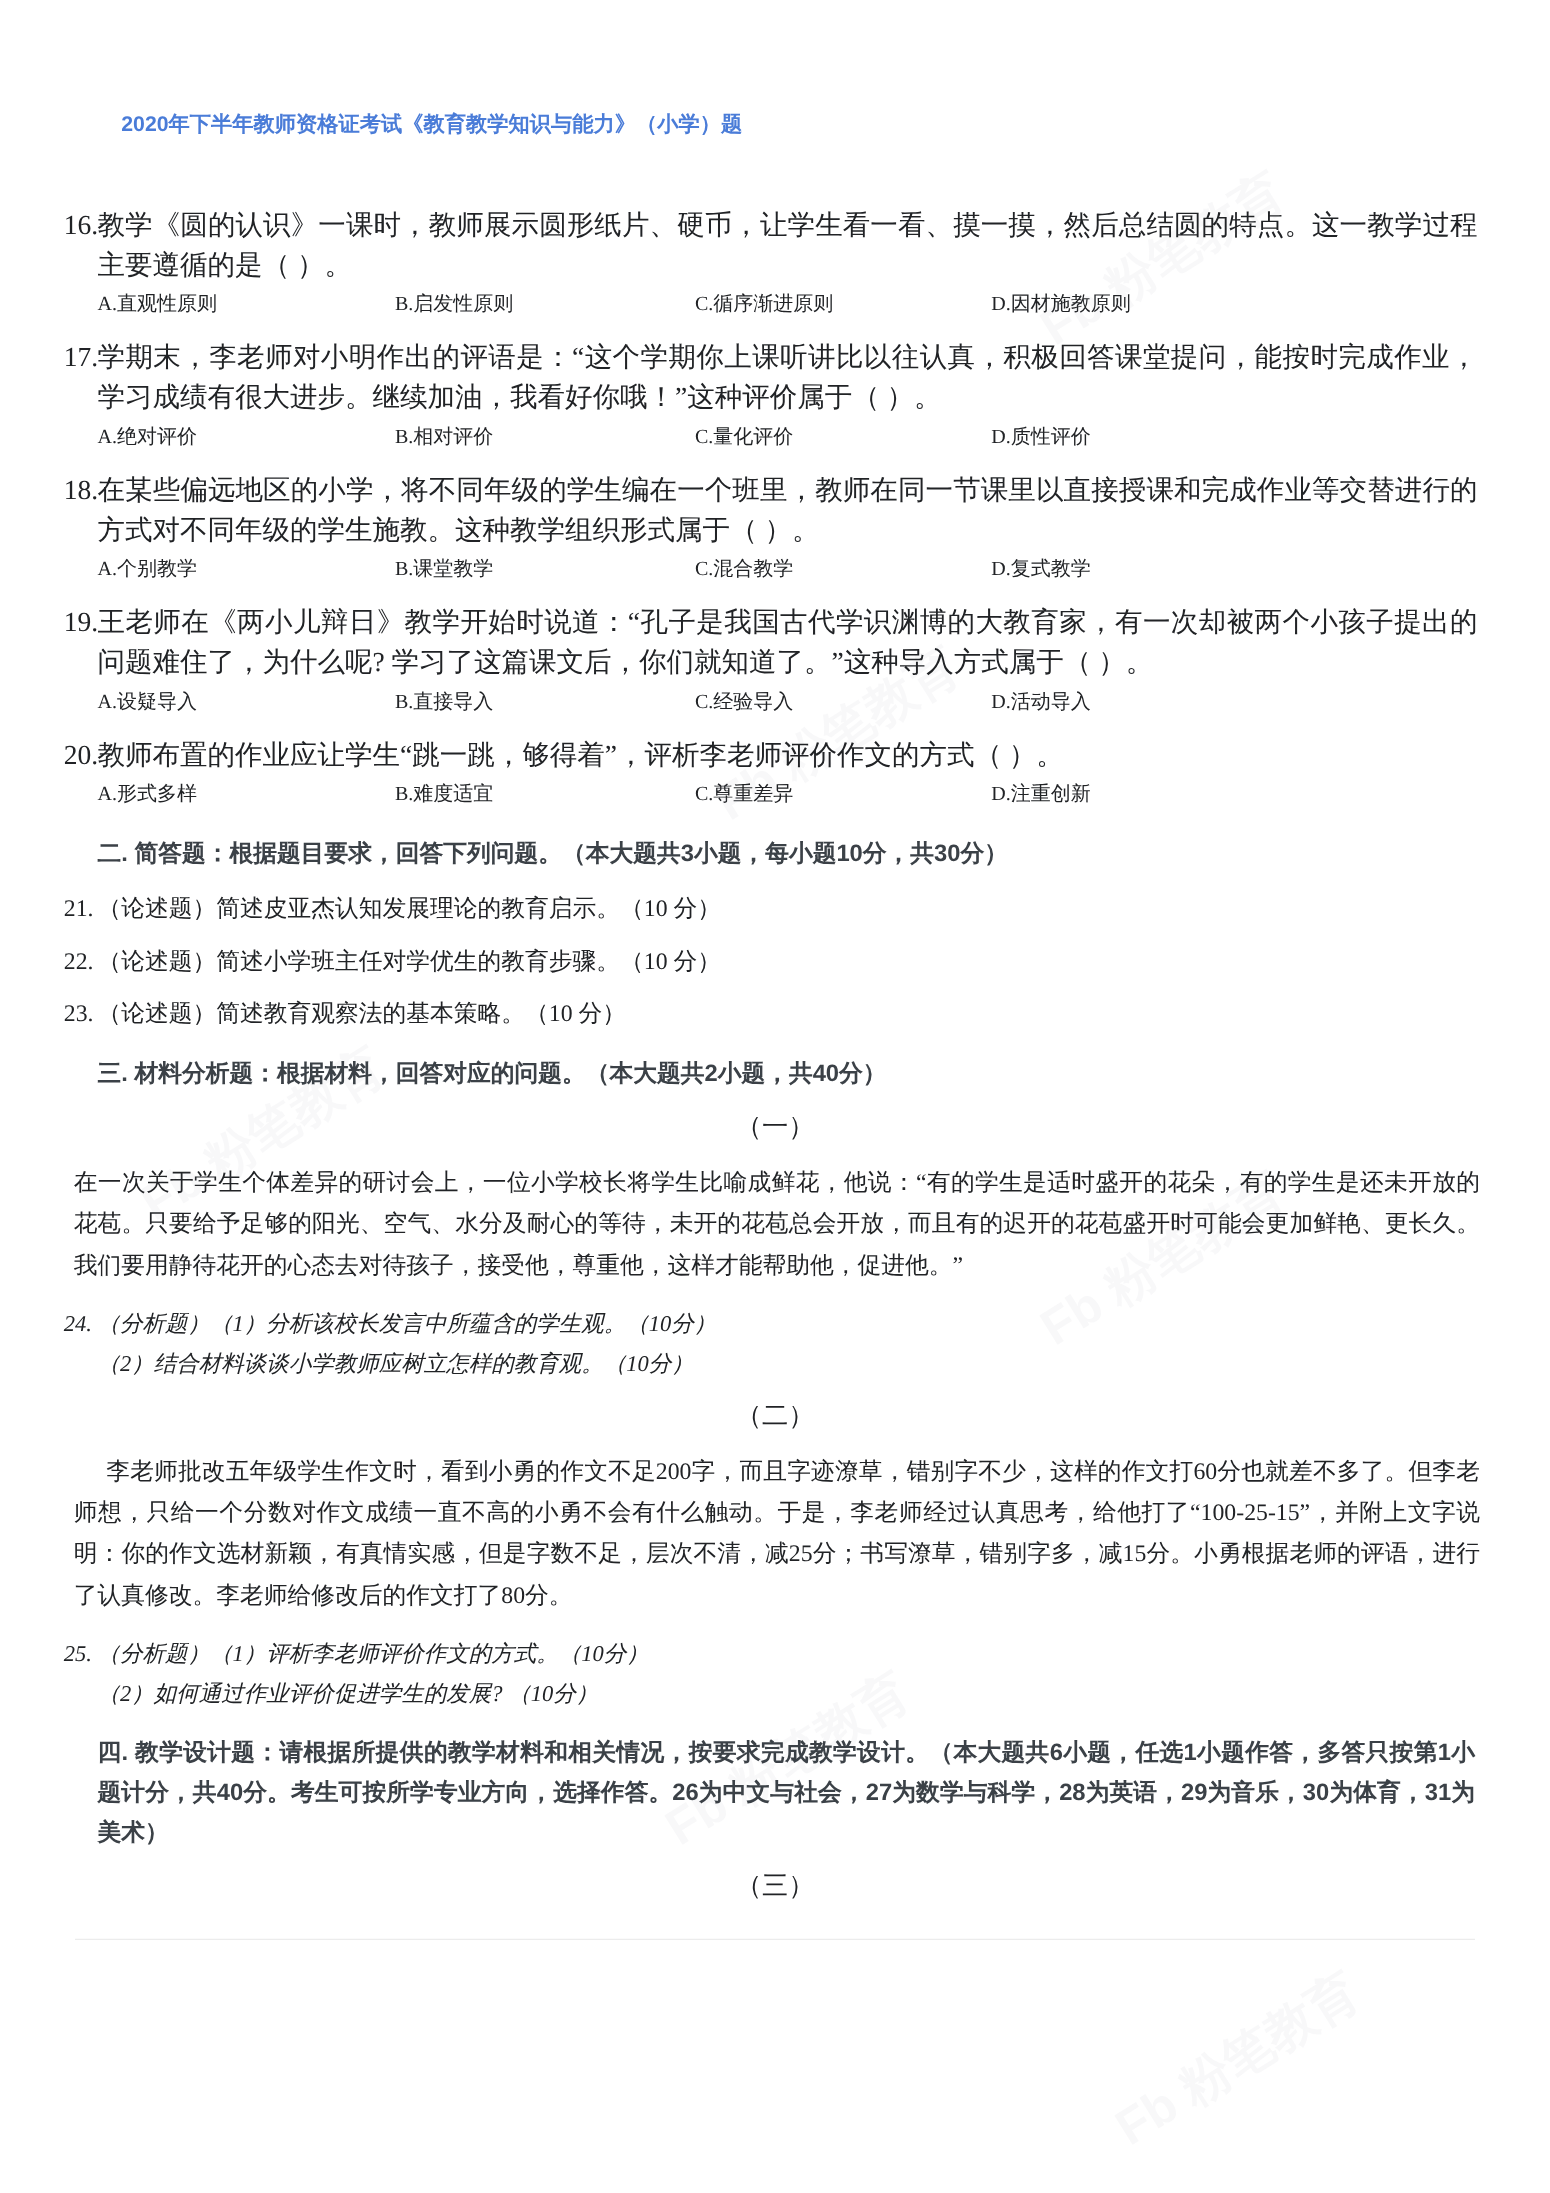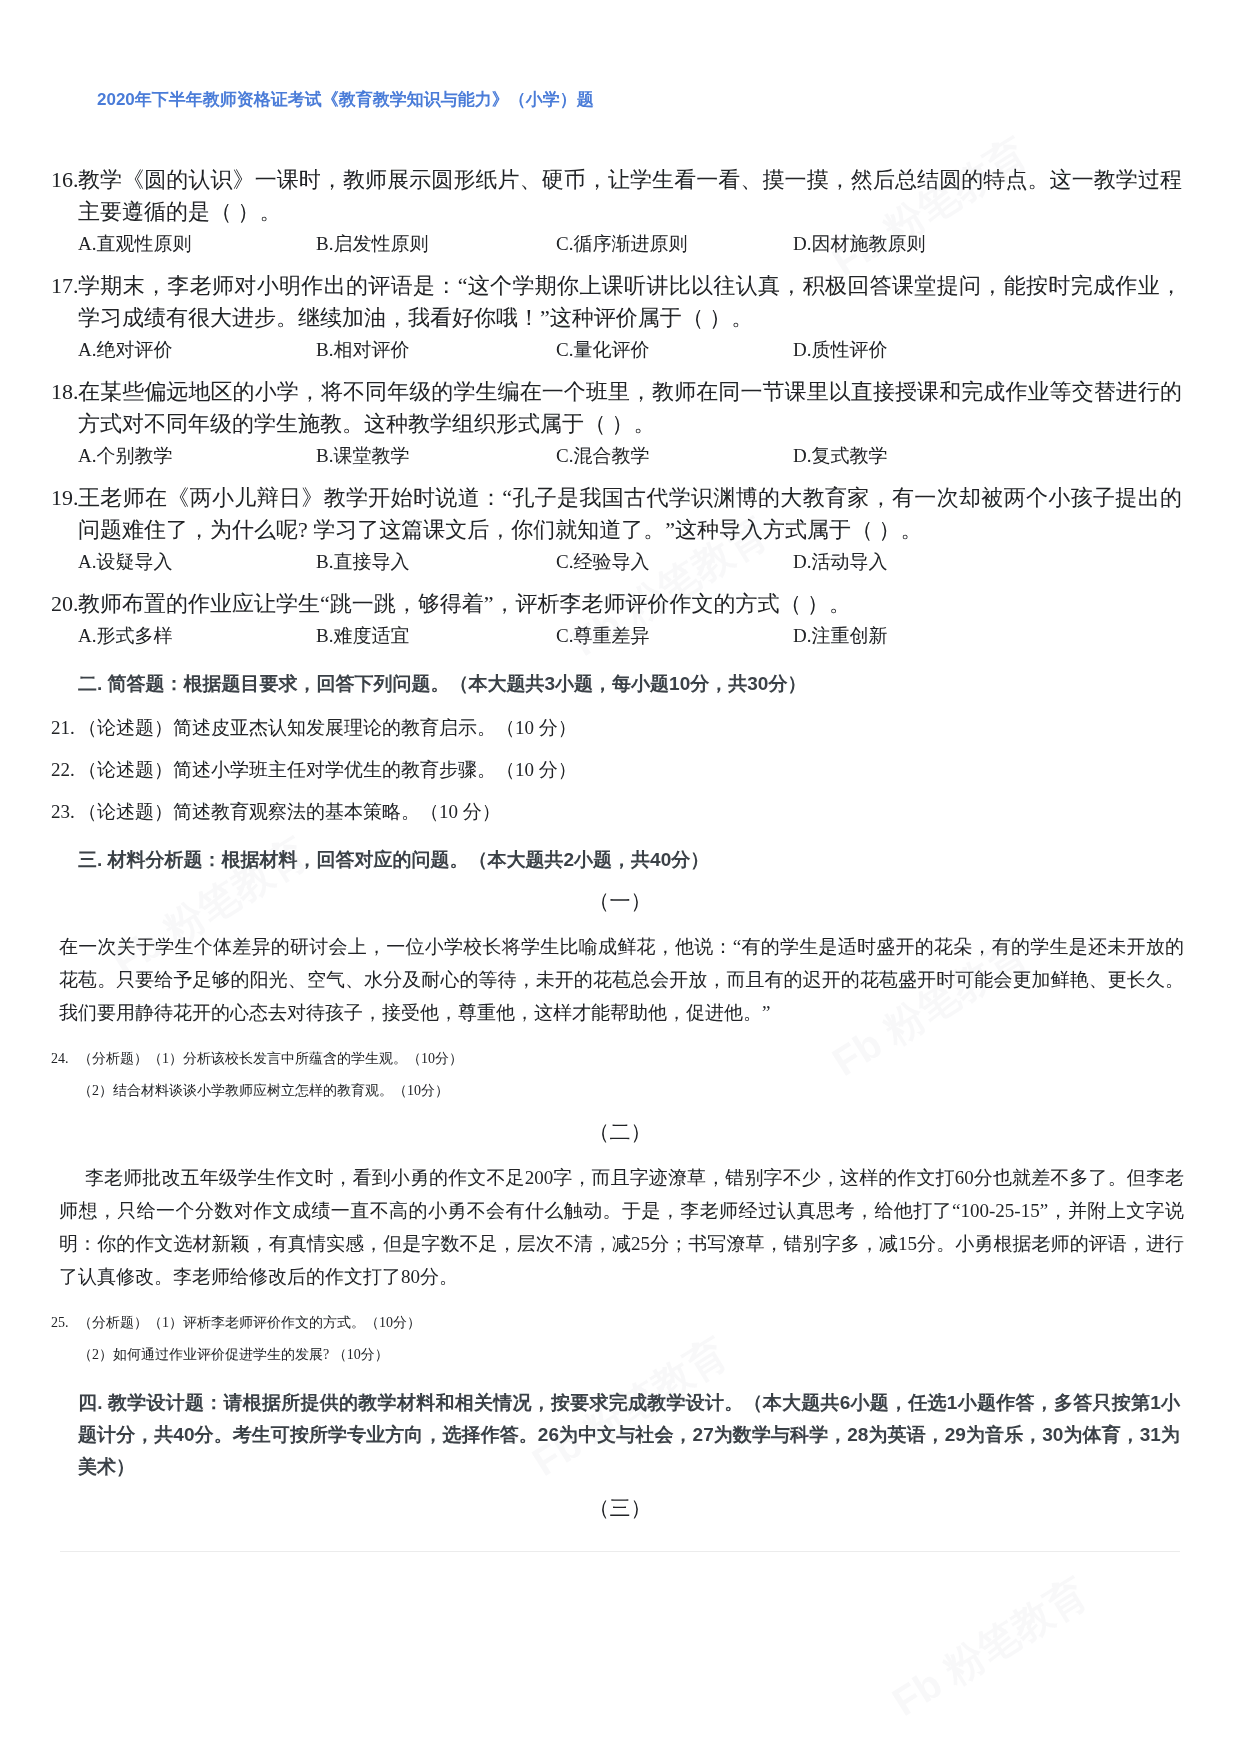--- a/index.html
+++ b/index.html
@@ -21,21 +21,21 @@
   .mcq{margin:0 58px 10px 78px;}
   .first-q{margin-top:52px;}
   .stem{
     position:relative;margin:0;text-align:justify;
     font-size:22px;line-height:32px;
   }
   .qnum{position:absolute;left:-27px;top:0;text-align:right;}
   .options{
     display:grid;
     grid-template-columns:238px 240px 237px 1fr;
-    font-size:19px;line-height:32px;
+    font-size:16px;line-height:32px;
   }
   .sec-heading{
     position:relative;
     margin:16px 60px 0 78px;
     font-family:"Liberation Sans","DejaVu Sans",sans-serif;
     font-weight:bold;font-size:19px;line-height:32px;
     color:#3b4147;text-align:justify;
   }
   .sa-list{margin-top:12px;}
   .sa-item{
@@ -46,21 +46,21 @@
     margin:8px 0 0 0;text-align:center;
     font-size:21px;line-height:34px;font-weight:normal;
   }
   .material{
     margin:12px 56px 0 59px;
     font-size:19px;line-height:33px;text-align:justify;
   }
   .material.indented{text-indent:26px;}
   .analysis{margin:14px 58px 0 78px;}
   .analysis .line{
-    position:relative;margin:0;font-size:14px;line-height:32px;text-align:justify;
+    position:relative;margin:0;font-size:18px;line-height:32px;text-align:justify;font-style:italic;
   }
   .divider{
     margin:26px 60px 0 60px;height:0;
     border-top:1px solid #ececec;
   }
   .watermark{
     position:absolute;
     font-family:"Liberation Sans","DejaVu Sans",sans-serif;
     font-size:40px;font-weight:bold;
     color:rgba(130,135,145,0.06);

